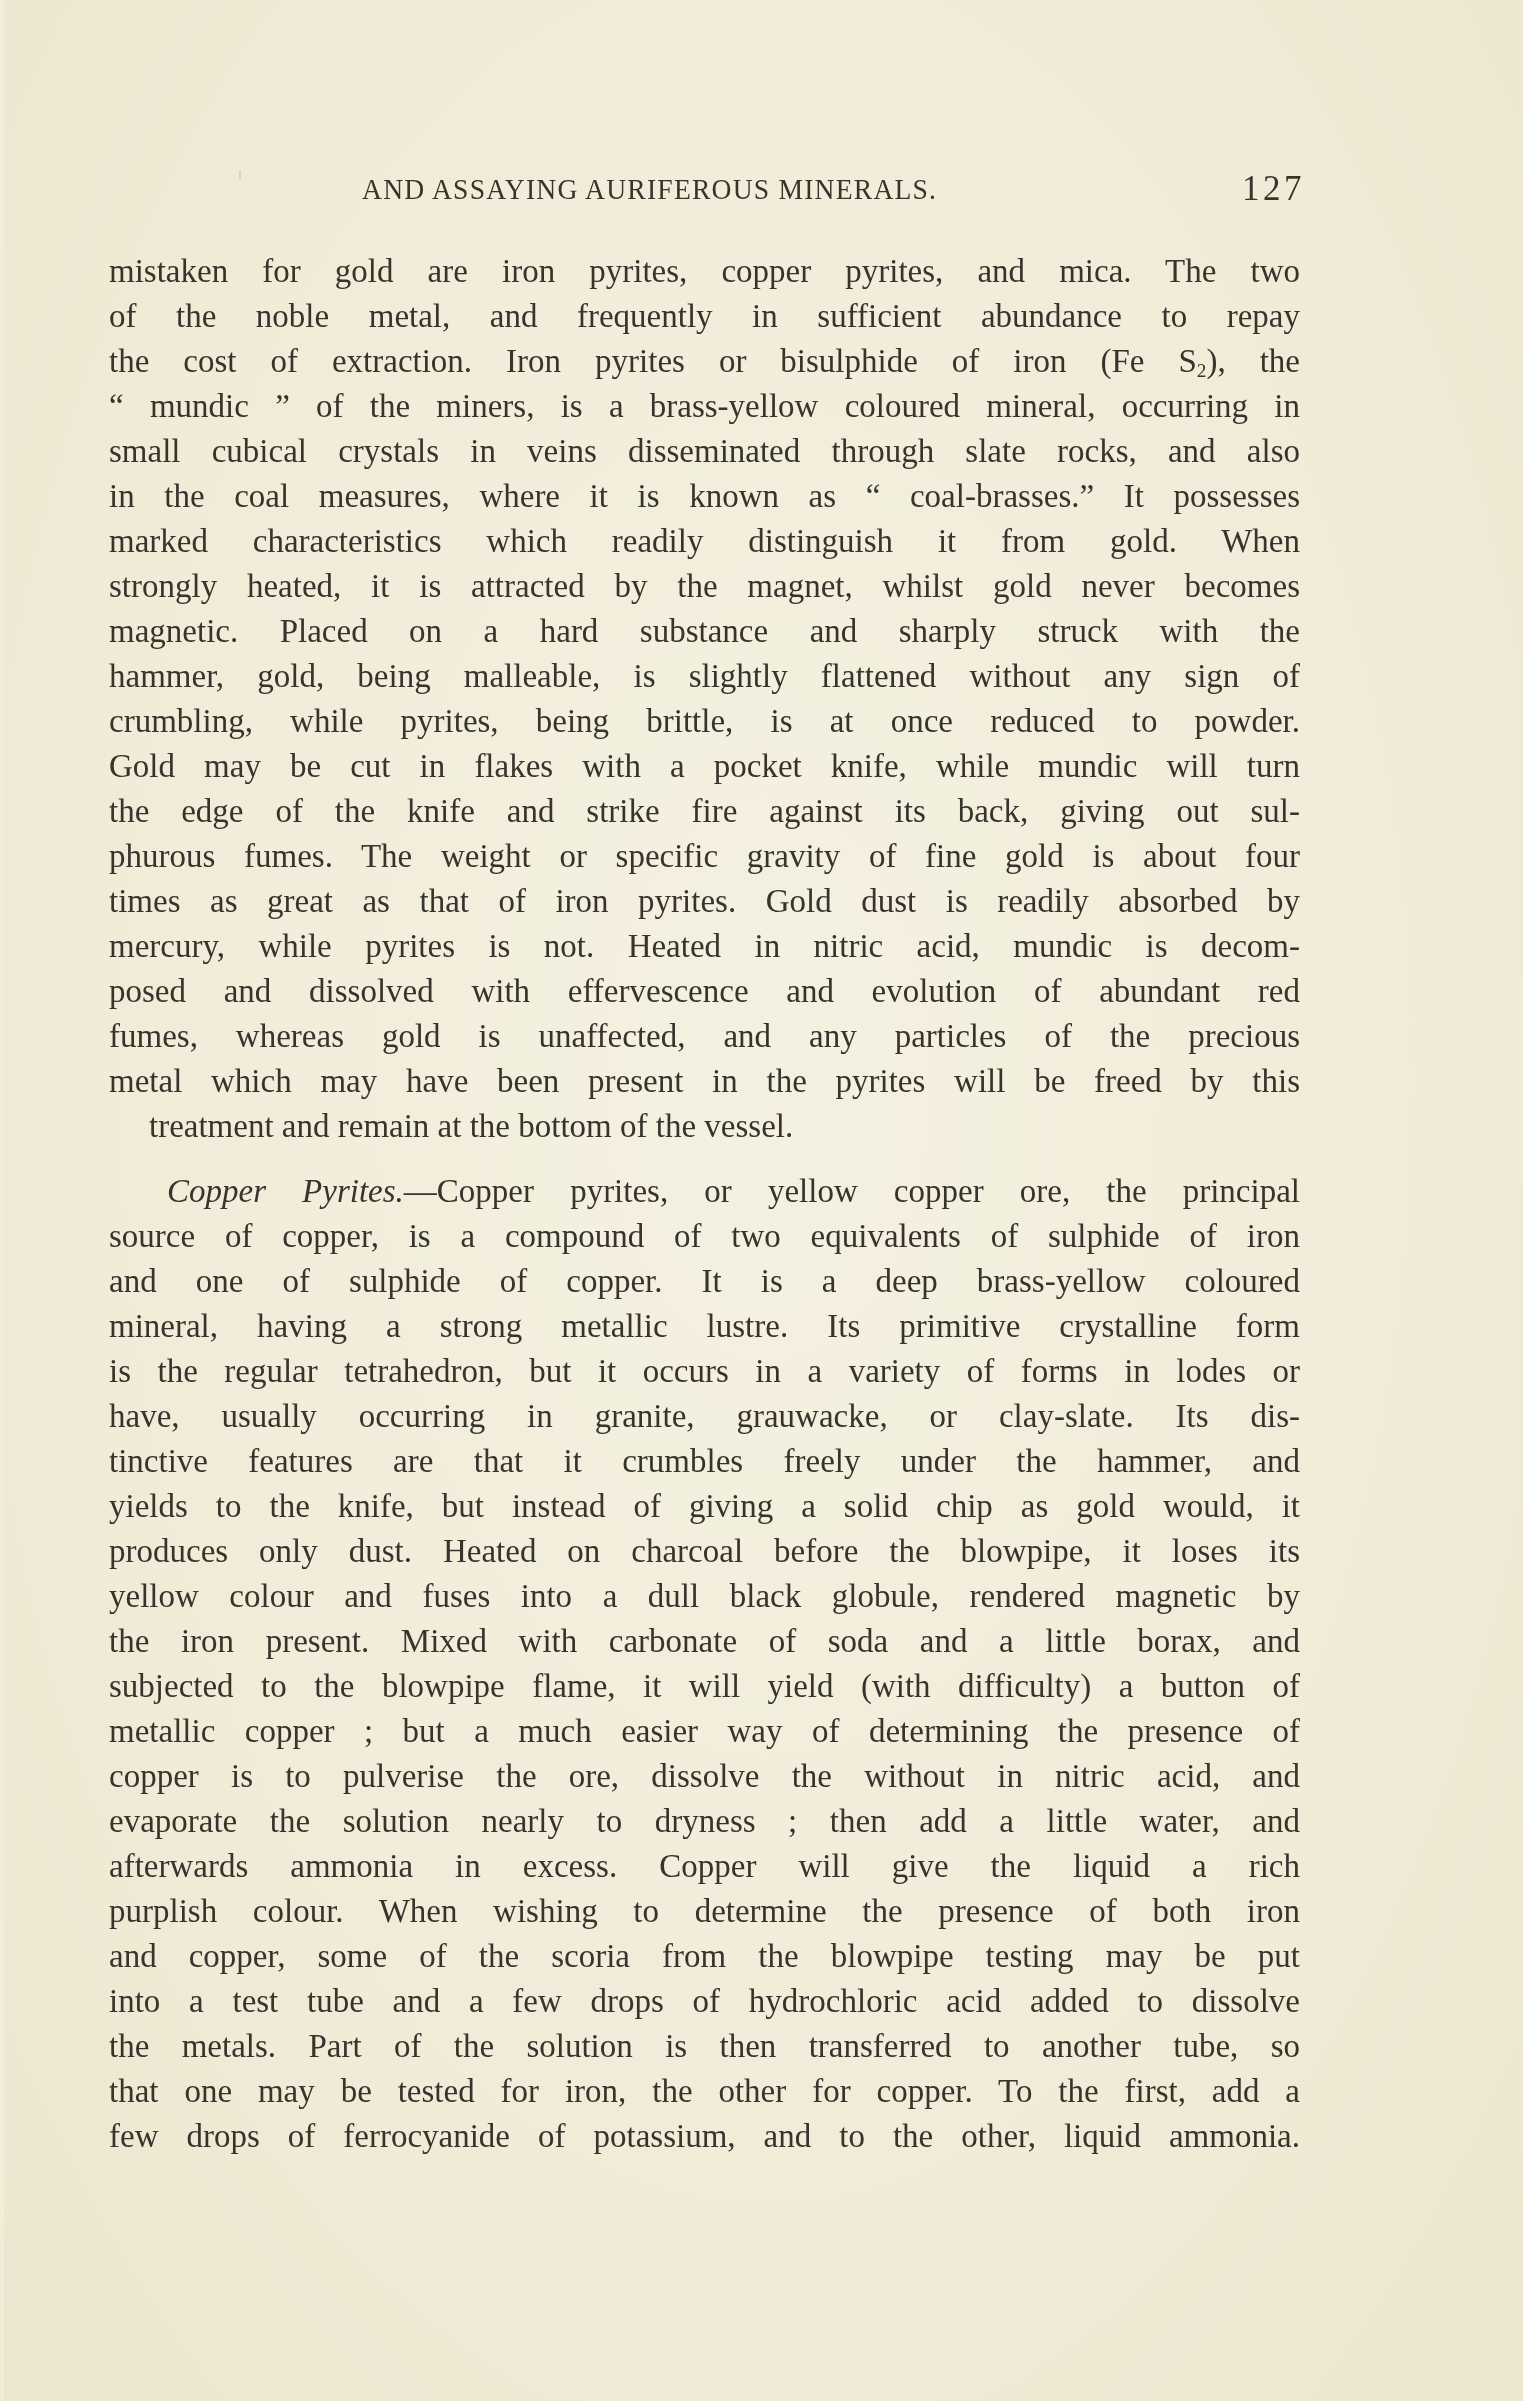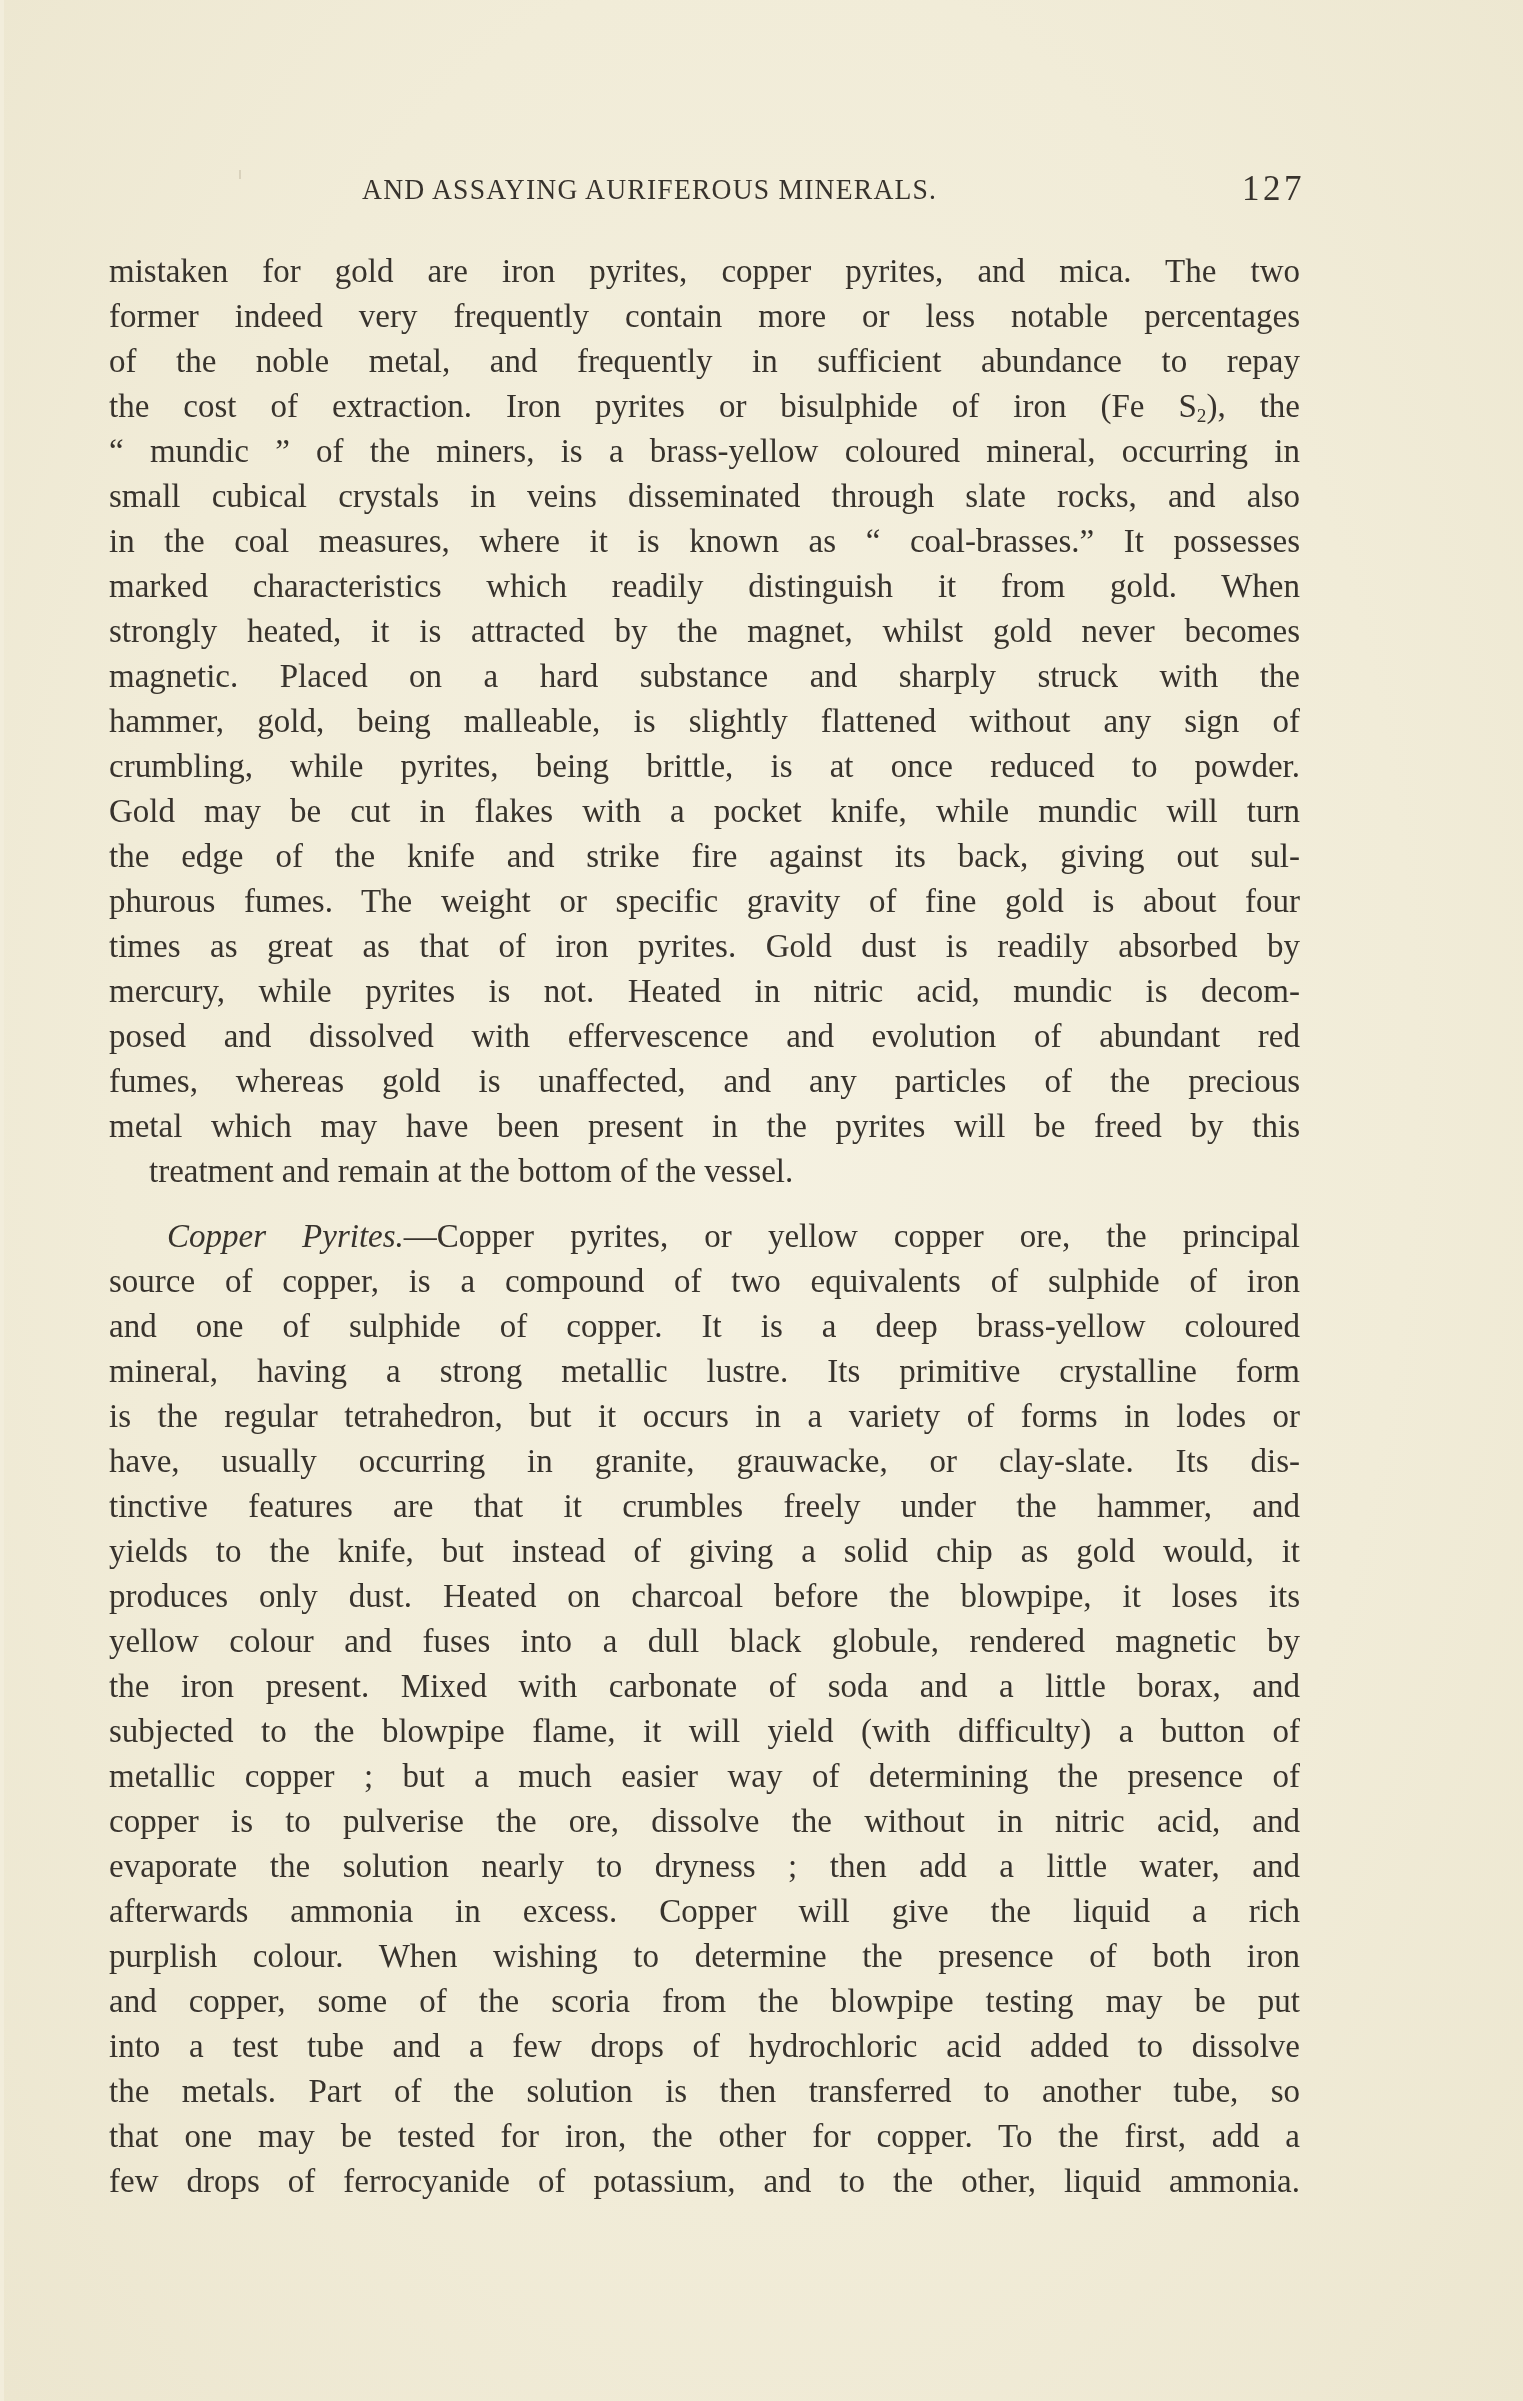--- a/index.html
+++ b/index.html
@@ -49,21 +49,20 @@
 
   <div class="mark" style="left:235px;top:170px;width:1.8px;height:8.8px;"></div>
 
   <div class="running-head">AND ASSAYING AURIFEROUS MINERALS.</div>
   <div class="page-number">127</div>
 
   <div class="body-text">
 
     <div>
       <span class="line">mistaken for gold are iron pyrites, copper pyrites, and mica. The two</span>
-      <span class="line">former indeed very frequently contain more or less notable percentages</span>
       <span class="line">of the noble metal, and frequently in sufficient abundance to repay</span>
       <span class="line"><span>the cost of extraction. Iron pyrites or bisulphide of iron (Fe S</span><sub>2</sub><span>), the</span></span>
       <span class="line">“ mundic ” of the miners, is a brass-yellow coloured mineral, occurring in</span>
       <span class="line">small cubical crystals in veins disseminated through slate rocks, and also</span>
       <span class="line">in the coal measures, where it is known as “ coal-brasses.” It possesses</span>
       <span class="line">marked characteristics which readily distinguish it from gold. When</span>
       <span class="line">strongly heated, it is attracted by the magnet, whilst gold never becomes</span>
       <span class="line">magnetic. Placed on a hard substance and sharply struck with the</span>
       <span class="line">hammer, gold, being malleable, is slightly flattened without any sign of</span>
       <span class="line">crumbling, while pyrites, being brittle, is at once reduced to powder.</span>

